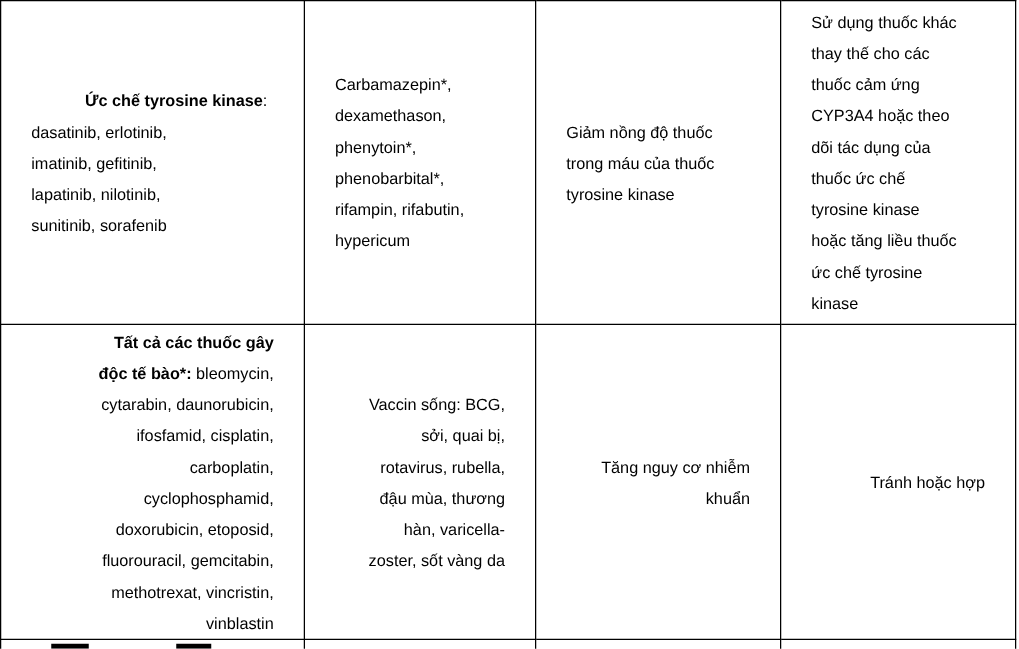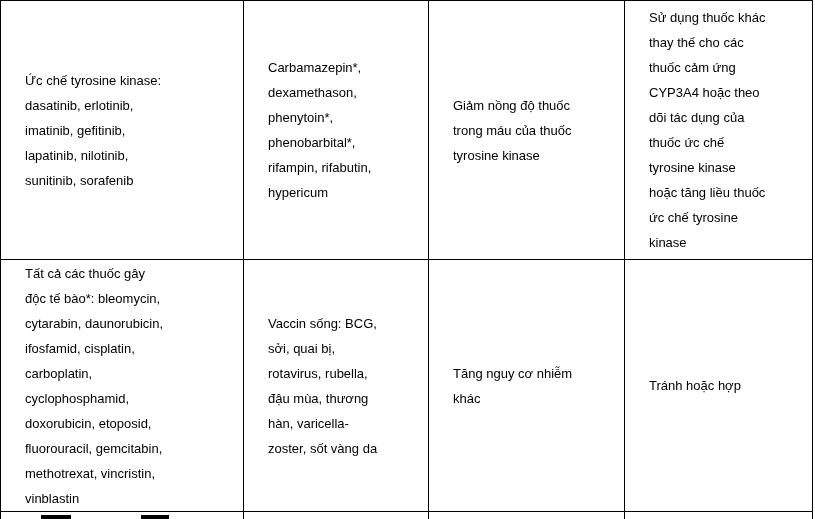--- a/index.html
+++ b/index.html
@@ -23,23 +23,23 @@
   }
   table.doc-table td {
     border: 1.5px solid #000000;
     vertical-align: middle;
     padding: 0 24px;
     font-size: 13px;
     line-height: 25px;
     white-space: pre;
     overflow: hidden;
   }
-  .b { font-weight: normal; }
+  .b { font-weight: bold; margin-left: 43px; }
   tr.row-1 { height: 259px; }
-  tr.row-2 { height: 252px; }
+  tr.row-2 { height: 252px; text-align: right; }
   tr.row-clipped { height: 40px; }
   tr.row-clipped td {
     white-space: normal;
     vertical-align: top;
     padding-top: 3px;
   }
   .frag {
     display: inline-block;
     height: 4px;
     background: #000000;
@@ -96,21 +96,21 @@
 fluorouracil, gemcitabin,
 methotrexat, vincristin,
 vinblastin</span></td>
       <td><span>Vaccin sống: BCG,
 sởi, quai bị,
 rotavirus, rubella,
 đậu mùa, thương
 hàn, varicella-
 zoster, sốt vàng da</span></td>
       <td><span>Tăng nguy cơ nhiễm
-khác</span></td>
+khuẩn</span></td>
       <td><span>Tránh hoặc hợp</span></td>
     </tr>
     <tr class="row-clipped">
       <td><span class="frag frag-1"></span><span class="frag frag-2"></span></td>
       <td></td>
       <td></td>
       <td></td>
     </tr>
   </tbody>
 </table>

